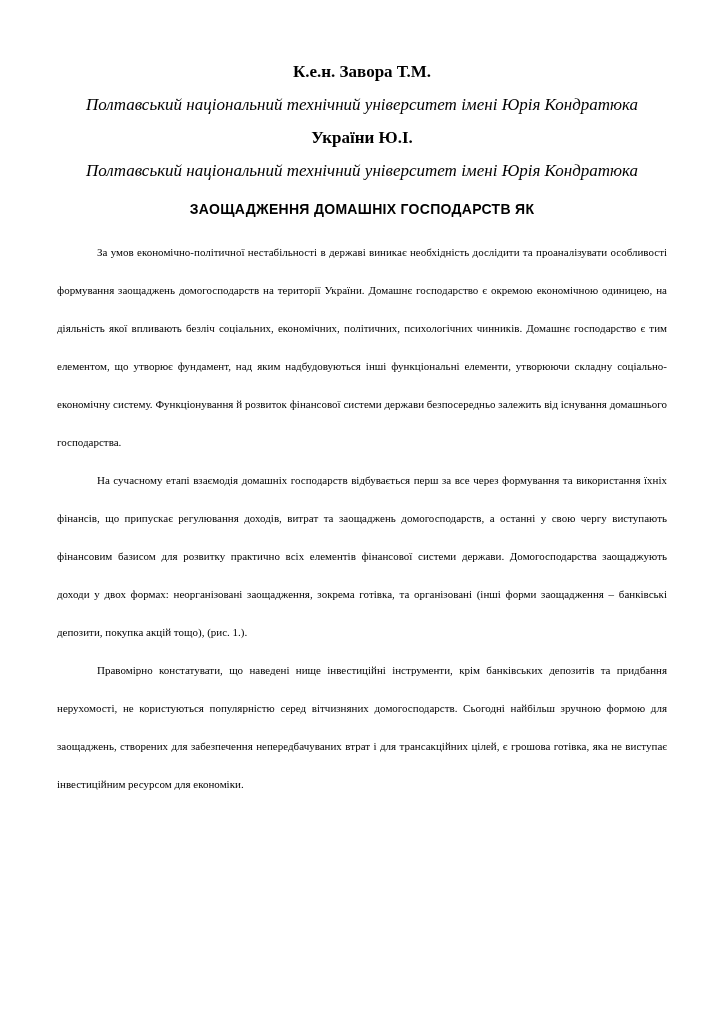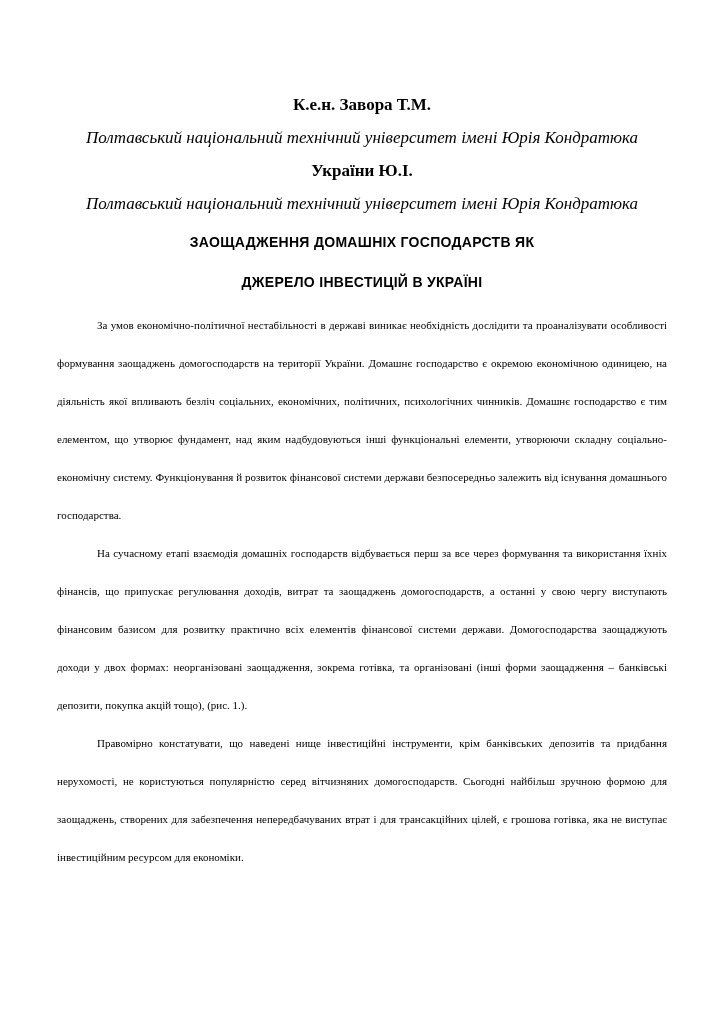--- a/index.html
+++ b/index.html
@@ -4,25 +4,25 @@
 <style>
   html, body {
     margin: 0;
     padding: 0;
     background: #ffffff;
   }
   .page {
     position: relative;
     width: 724px;
     height: 906px;
-    margin: 8px auto;
+    margin: 0 auto;
     background: #ffffff;
     color: #000000;
     box-sizing: border-box;
-    padding: 80px 57px 0 57px;
+    padding: 55px 57px 0 57px;
     font-family: "Liberation Serif", "DejaVu Serif", serif;
     overflow: hidden;
   }
   .doc-header {
     text-align: center;
   }
   .author-line {
     font-size: 17px;
     line-height: 33px;
     font-weight: bold;
@@ -58,21 +58,20 @@
 
   <div class="doc-header">
     <div class="author-line">К.е.н. Завора Т.М.</div>
     <div class="affiliation-line">Полтавський національний технічний університет імені Юрія Кондратюка</div>
     <div class="author-line">України Ю.І.</div>
     <div class="affiliation-line">Полтавський національний технічний університет імені Юрія Кондратюка</div>
   </div>
 
   <h1 class="doc-title">
     <div class="title-line">ЗАОЩАДЖЕННЯ ДОМАШНІХ ГОСПОДАРСТВ ЯК</div>
-    <div class="title-line">ДЖЕРЕЛО ІНВЕСТИЦІЙ В УКРАЇНІ</div>
   </h1>
 
   <div class="doc-body">
     <p>За умов економічно-політичної нестабільності в державі виникає необхідність дослідити та проаналізувати особливості формування заощаджень домогосподарств на території України. Домашнє господарство є окремою економічною одиницею, на діяльність якої впливають безліч соціальних, економічних, політичних, психологічних чинників. Домашнє господарство є тим елементом, що утворює фундамент, над яким надбудовуються інші функціональні елементи, утворюючи складну соціально-економічну систему. Функціонування й розвиток фінансової системи держави безпосередньо залежить від існування домашнього господарства.</p>
     <p>На сучасному етапі взаємодія домашніх господарств відбувається перш за все через формування та використання їхніх фінансів, що припускає регулювання доходів, витрат та заощаджень домогосподарств, а останні у свою чергу виступають фінансовим базисом для розвитку практично всіх елементів фінансової системи держави. Домогосподарства заощаджують доходи у двох формах: неорганізовані заощадження, зокрема готівка, та організовані (інші форми заощадження – банківські депозити, покупка акцій тощо), (рис. 1.).</p>
     <p>Правомірно констатувати, що наведені нище інвестиційні інструменти, крім банківських депозитів та придбання нерухомості, не користуються популярністю серед вітчизняних домогосподарств. Сьогодні найбільш зручною формою для заощаджень, створених для забезпечення непередбачуваних втрат і для трансакційних цілей, є грошова готівка, яка не виступає інвестиційним ресурсом для економіки.</p>
   </div>
 
 </div>
 

